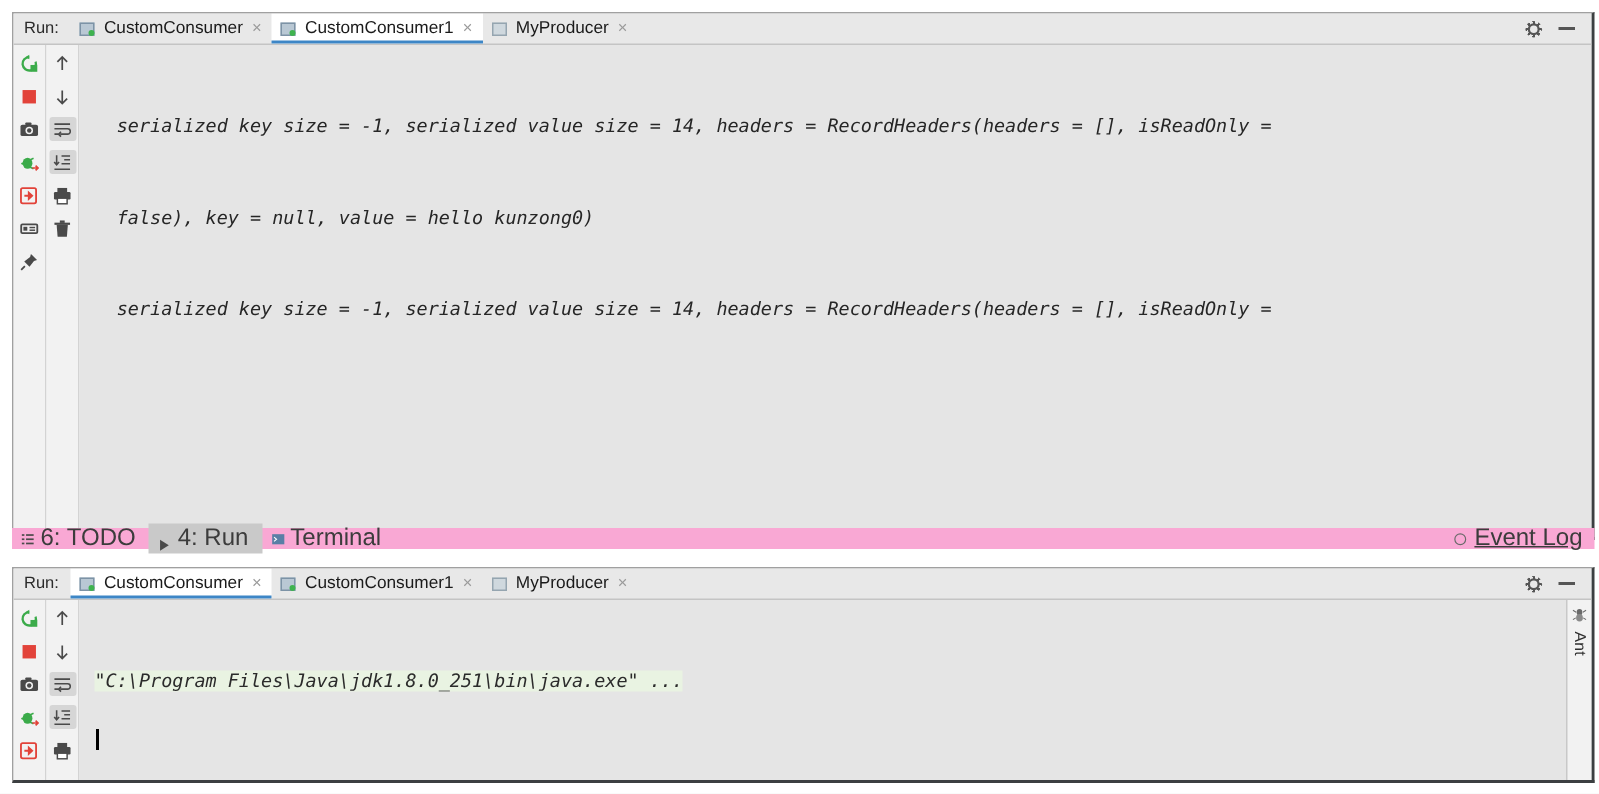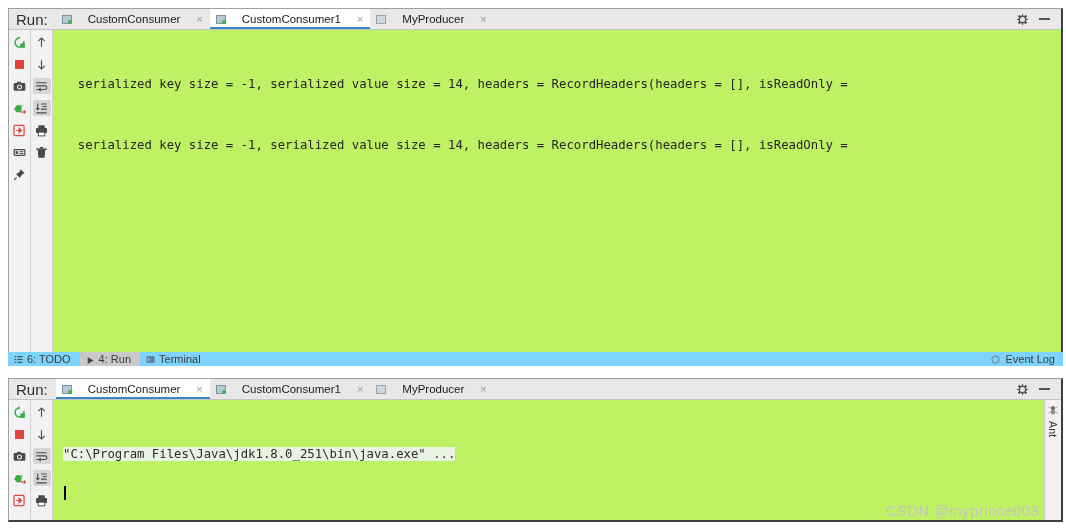--- a/index.html
+++ b/index.html
@@ -26,30 +26,30 @@
   .tabbar {
     height: 21px;
     background: #e8e8e8;
     border-bottom: 1px solid #c4c4c4;
     display: flex;
     align-items: stretch;
     position: relative;
     flex: 0 0 auto;
   }
   .runlabel {
-    font-size: 15px;
+    font-size: 11px;
     color: #2b2b2b;
     padding: 0 8px 0 7px;
     display: flex; align-items: center;
     white-space: nowrap;
   }
   .tab {
     display: flex; align-items: center;
     padding: 0 7px 0 6px;
-    gap: 15px;
+    gap: 5px;
     font-size: 11.5px;
     color: #1a1a1a;
     white-space: nowrap;
     position: relative;
     cursor: default;
   }
   .tab.active { background: #ffffff; }
   .tab.active::after {
     content: "";
     position: absolute; left: 0; right: 0; bottom: 0;
@@ -118,54 +118,55 @@
   .gutter.second { border-right: 1px solid #d3d3d3; }
   .gbtn {
     width: 18px; height: 16px;
     display: flex; align-items: center; justify-content: center;
     position: relative;
     border-radius: 2px;
   }
   .gbtn.selected { background: #d6d6d6; }
   .console {
     flex: 1 1 auto;
-    background: #bef264;
+    background: #e5e5e5;
     overflow: hidden;
     position: relative;
     padding: 3px 0 0 0;
+    font-style: italic;
   }
   .code {
     font-family: "DejaVu Sans Mono", "Liberation Mono", monospace;
     font-size: 12.3px;
     line-height: 20.4px;
     white-space: pre;
     color: #262626;
     padding-left: 10px;
     letter-spacing: 0px;
   }
   .code .ln { display: block; height: 20.4px; }
   .code .ln.err { color: #a31515; }
   .code .ln.cmd { color: #2b2b2b; }
   .hl { background: #e9f3e2; }
 
   
   .statusbar {
     position: absolute;
     display: flex; align-items: center;
-    font-size: 11px; color: #3c3c3c;
-    background: #7dd3fc;
+    font-size: 16px; color: #3c3c3c;
+    background: #f9a8d4;
     gap: 0px;
   }
   .sb-item {
     display: flex; align-items: center; gap: 4px;
     padding: 1px 9px 1px 6px;
     white-space: nowrap;
   }
   .sb-item.sel { background: #c9c9c9; align-items: flex-end; }
-  .sb-right { margin-left: auto; display:flex; align-items:center; gap:5px; padding-right: 8px;}
+  .sb-right { margin-left: auto; display:flex; align-items:center; gap:5px; padding-right: 8px; text-decoration: underline;}
 
   
   .antstrip {
     position: absolute;
     background: #f2f2f2;
     border-left: 1px solid #c8c8c8;
     display: flex; flex-direction: column; align-items: center;
     padding-top: 5px; gap: 4px;
   }
   .antstrip .vtxt {
@@ -316,20 +317,21 @@
             <rect x="1.6" y="3" width="12.8" height="1.8" fill="#4a4a4a"></rect>
             <rect x="6" y="1.2" width="4" height="2" fill="#4a4a4a"></rect>
             <path d="M3.4 4.8 L4.2 14.6 H11.8 L12.6 4.8 Z" fill="#4a4a4a"></path>
           </svg>
         </div>
       </div>
 
       <div class="console">
         <div class="code">
           <span class="ln">  serialized key size = -1, serialized value size = 14, headers = RecordHeaders(headers = [], isReadOnly =</span>
+          <span class="ln">  false), key = null, value = hello kunzong0)</span>
           <span class="ln">  serialized key size = -1, serialized value size = 14, headers = RecordHeaders(headers = [], isReadOnly =</span>
           
           
           
           
           
           
           
           
           
@@ -492,15 +494,14 @@
         <svg width="10" height="10" viewBox="0 0 16 16" style="margin-bottom:2px;">
           <ellipse cx="8" cy="5" rx="3" ry="3.4" fill="#6a6a6a"></ellipse>
           <ellipse cx="8" cy="11" rx="3.6" ry="4" fill="#8a8a8a"></ellipse>
           <path d="M4.4 5 L1 3 M11.6 5 L15 3 M4 11 L1 13 M12 11 L15 13" stroke="#6a6a6a" stroke-width="1.1"></path>
         </svg>
         <span class="vtxt">Ant</span>
       </div>
     </div>
   </div>
 
-  <div class="watermark" style="left:886px; top:503px;">CSDN @myprince003</div>
 
 </div>
 
 </body></html>

